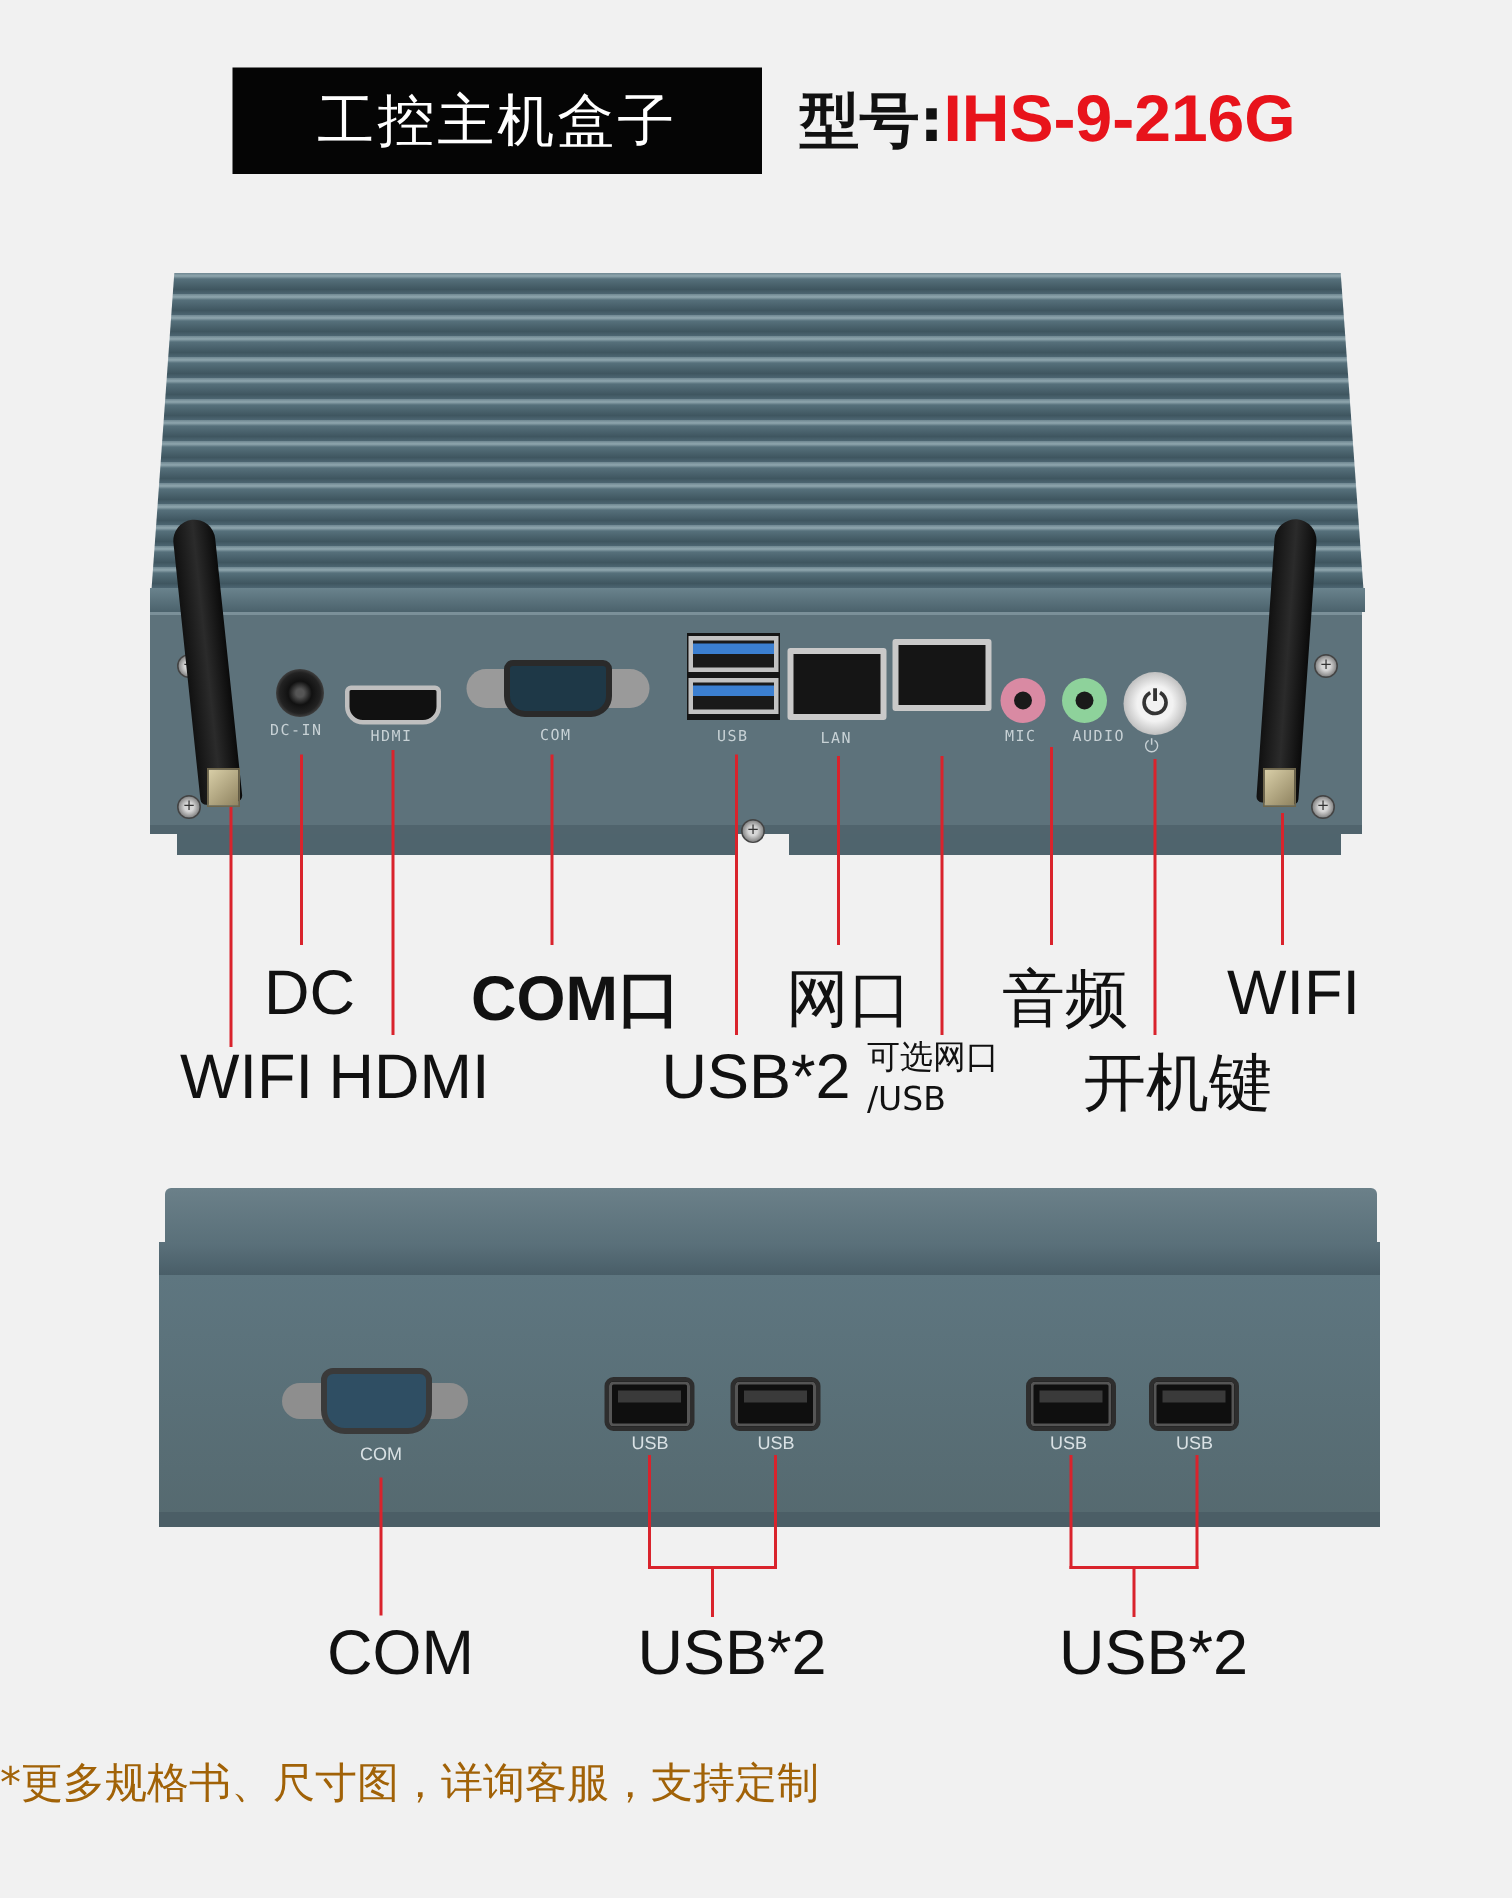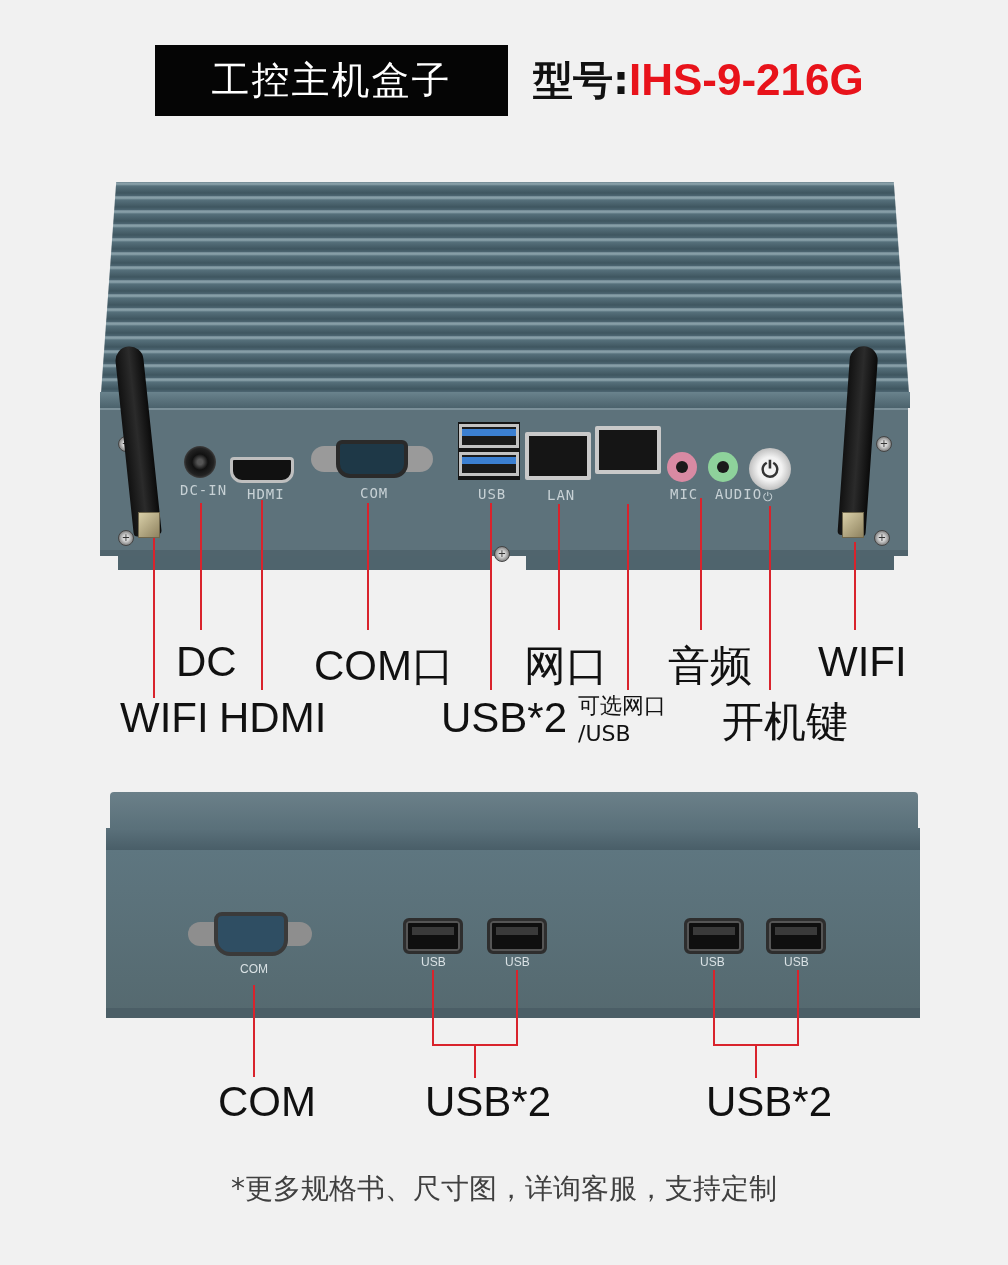--- a/index.html
+++ b/index.html
@@ -23,21 +23,21 @@
     box-shadow: inset 0 -6px 0 #50646d, inset 0 2px 0 #7b9099; }
   .rear-bottom { left: 118px; top: 556px; width: 372px; height: 14px; background: #4f646d; }
   .rear-bottom2 { left: 526px; top: 556px; width: 368px; height: 14px; background: #4f646d; }
 
   .antenna { width: 28px; height: 190px; background: linear-gradient(90deg, #111 0%, #2b2b2b 50%, #0a0a0a 100%);
     border-radius: 14px 14px 4px 4px; }
   .ant-base { width: 22px; height: 26px; background: linear-gradient(135deg,#d9cfa8,#8f8360); border: 1px solid #6e664c; }
   .screw { width: 16px; height: 16px; border-radius: 50%; background: radial-gradient(circle,#d6d6d6 30%,#888 70%);
     border: 1px solid #444; display: flex; align-items: center; justify-content: center; font-size: 10px; color: #333; line-height: 1; }
 
-  .port-label { font-family: "DejaVu Sans Mono", monospace; font-size: 14px; color: #c7d1d5; letter-spacing: 1px; }
+  .port-label { font-family: "DejaVu Sans Mono", monospace; font-size: 10px; color: #c7d1d5; letter-spacing: 1px; }
   .dc { width: 32px; height: 32px; border-radius: 50%; background: radial-gradient(circle,#555 12%,#111 35%,#222 60%,#666 85%); }
   .hdmi { width: 64px; height: 26px; background: #111; border: 3px solid #bfbfbf; border-radius: 4px 4px 12px 12px; }
   .com { width: 72px; height: 38px; background: #1e3847; border: 4px solid #2a2a2a; border-radius: 6px 6px 14px 14px; }
   .com-flange { width: 122px; height: 26px; background: #9a9a9a; border-radius: 13px; }
   .usb3 { width: 60px; height: 24px; background: #1a1a1a; border: 3px solid #c2c2c2; }
   .usb3 .blue { width: 100%; height: 7px; background: #3b7fd1; margin-top: 2px; }
   .rj45 { width: 66px; height: 48px; background: #151515; border: 4px solid #c9c9c9; border-radius: 2px; }
   .jack { width: 30px; height: 30px; border-radius: 50%; display: flex; align-items: center; justify-content: center; }
   .jack i { width: 12px; height: 12px; border-radius: 50%; background: #1a1a1a; display: block; }
   .power { width: 42px; height: 42px; border-radius: 50%; background: radial-gradient(circle,#f2f2f2 40%,#b9b9b9 75%,#444 100%);
@@ -52,21 +52,21 @@
   
   .front-top { left: 110px; top: 792px; width: 808px; height: 60px; background: linear-gradient(#6b8089,#4f6670); border-radius: 4px 4px 0 0; }
   .front-top2 { left: 106px; top: 828px; width: 814px; height: 22px; background: linear-gradient(#5b717b,#495e68); }
   .front-panel { left: 106px; top: 850px; width: 814px; height: 168px; background: linear-gradient(#5e7680,#55696f);
     box-shadow: inset 0 -10px 0 #4b5e66; }
   .usb2 { width: 60px; height: 36px; background: #0f0f0f; border: 3px solid #2e2e2e; border-radius: 6px;
     box-shadow: inset 0 0 0 2px #555; }
   .usb2 i { display: block; margin: 6px 6px 0; height: 8px; background: #3a3a3a; }
   .small-label { font-family: "Liberation Sans", sans-serif; font-size: 12px; color: #d9e1e4; }
 
-  .footer-note { left: 0; width: 1008px; top: 1170px; text-align: center; color: #404040; font-size: 28px; }
+  .footer-note { left: 0; width: 1008px; top: 1170px; text-align: left; color: #a16207; font-size: 28px; }
 </style>
 </head>
 <body>
 
 <div class="abs title-box">
   <span>工控主机盒子</span>
 </div>
 <div class="abs model">
   <span class="lbl">型号:</span>
   <span class="val">IHS-9-216G</span>
@@ -136,21 +136,21 @@
 <div class="abs leader" style="left:490px;top:503px;height:187px;"></div>
 <div class="abs leader" style="left:558px;top:504px;height:126px;"></div>
 <div class="abs leader" style="left:627px;top:504px;height:186px;"></div>
 <div class="abs leader" style="left:700px;top:498px;height:132px;"></div>
 <div class="abs leader" style="left:769px;top:506px;height:184px;"></div>
 <div class="abs leader" style="left:854px;top:542px;height:88px;"></div>
 
 <div class="abs lab" style="left:120px;top:694px;">WIFI</div>
 <div class="abs lab" style="left:176px;top:638px;">DC</div>
 <div class="abs lab" style="left:219px;top:694px;">HDMI</div>
-<div class="abs lab" style="left:314px;top:638px;">COM口</div>
+<div class="abs lab" style="left:314px;top:638px;font-weight:bold;">COM口</div>
 <div class="abs lab" style="left:441px;top:694px;">USB*2</div>
 <div class="abs lab" style="left:524px;top:638px;">网口</div>
 <div class="abs lab-sm" style="left:578px;top:692px;width:100px;">
   <div>可选网口</div>
   <div>/USB</div>
 </div>
 <div class="abs lab" style="left:668px;top:638px;">音频</div>
 <div class="abs lab" style="left:722px;top:694px;">开机键</div>
 <div class="abs lab" style="left:818px;top:638px;">WIFI</div>
 

